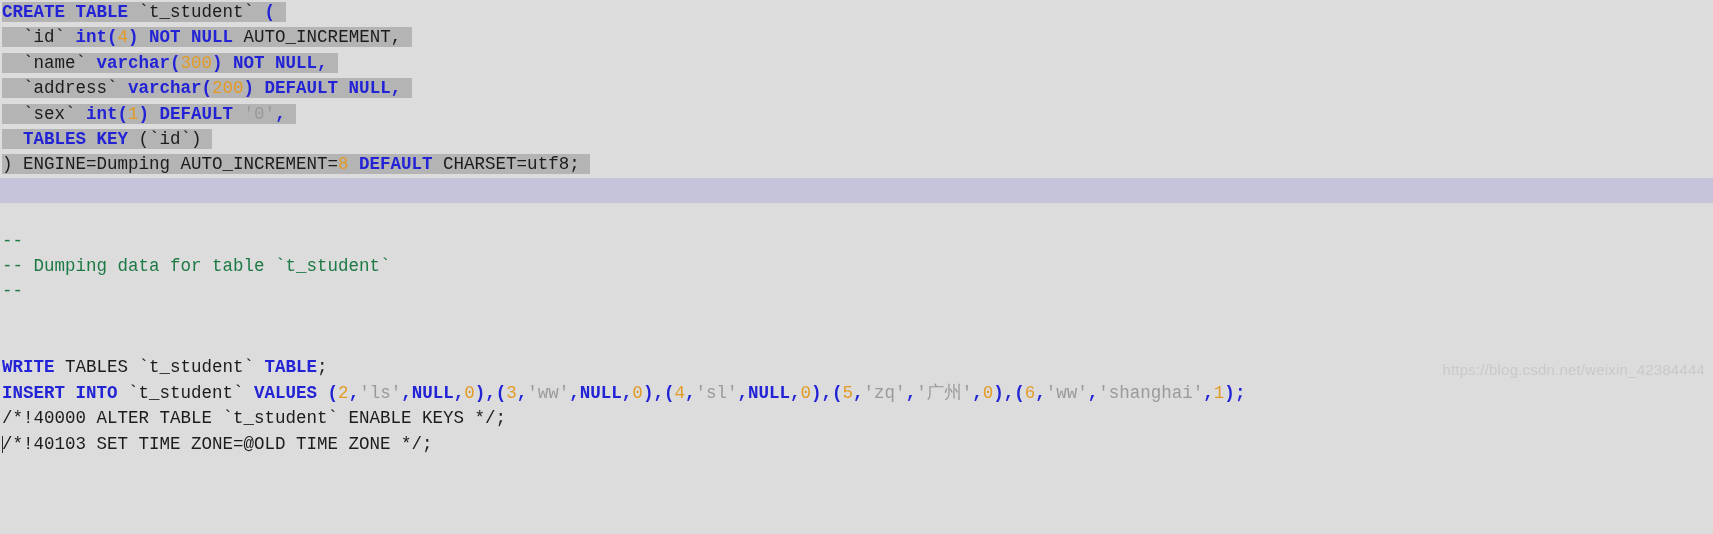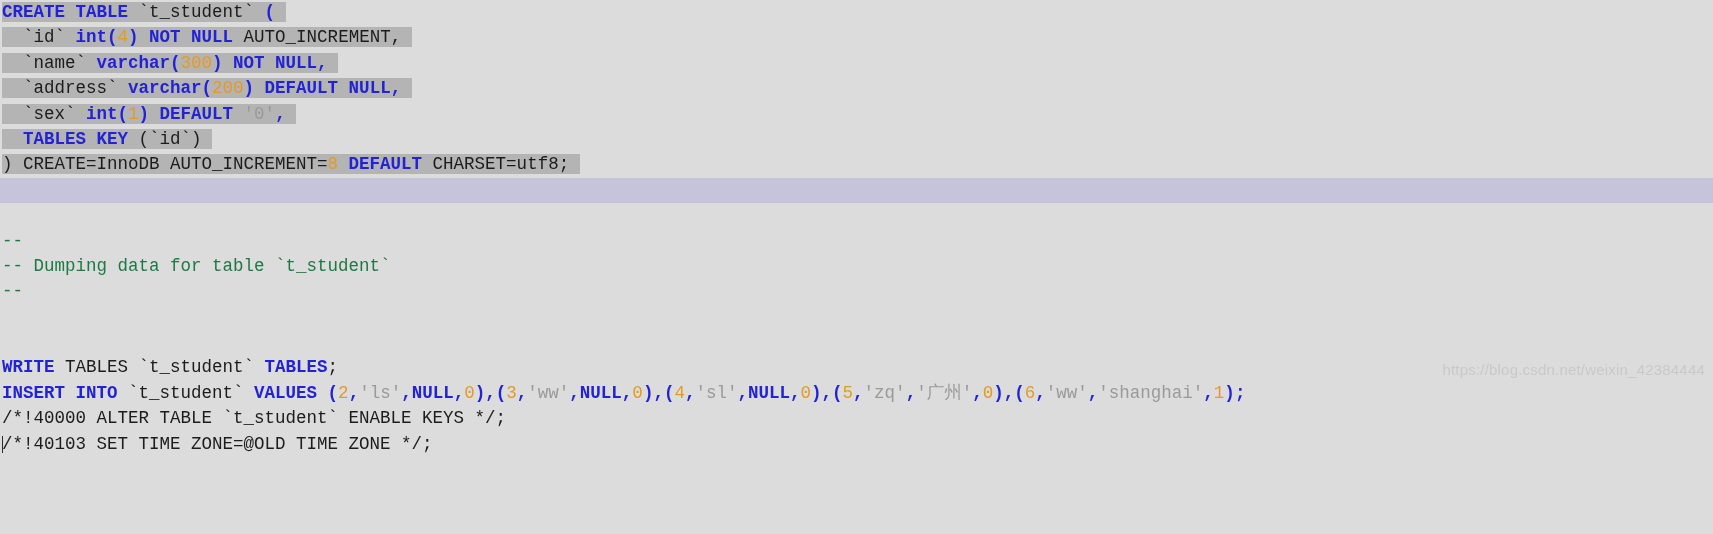--- a/index.html
+++ b/index.html
@@ -62,27 +62,27 @@
 <body>
 
 <div id="editor">
   <div id="lines">
       <div class="line"><span class="sel"><span class="kw">CREATE TABLE</span><span class="plain"> `t_student` </span><span class="punct">(</span><span> </span></span></div>
       <div class="line"><span class="sel"><span class="plain">  `id` </span><span class="kw">int</span><span class="punct">(</span><span class="num">4</span><span class="punct">)</span><span class="plain"> </span><span class="kw">NOT NULL</span><span class="plain"> AUTO_INCREMENT,</span><span> </span></span></div>
       <div class="line"><span class="sel"><span class="plain">  `name` </span><span class="kw">varchar</span><span class="punct">(</span><span class="num">300</span><span class="punct">)</span><span class="plain"> </span><span class="kw">NOT NULL</span><span class="punct">,</span><span> </span></span></div>
       <div class="line"><span class="sel"><span class="plain">  `address` </span><span class="kw">varchar</span><span class="punct">(</span><span class="num">200</span><span class="punct">)</span><span class="plain"> </span><span class="kw">DEFAULT NULL</span><span class="punct">,</span><span> </span></span></div>
       <div class="line"><span class="sel"><span class="plain">  `sex` </span><span class="kw">int</span><span class="punct">(</span><span class="num">1</span><span class="punct">)</span><span class="plain"> </span><span class="kw">DEFAULT</span><span class="str"> '0'</span><span class="punct">,</span><span> </span></span></div>
       <div class="line"><span class="sel"><span class="plain">  </span><span class="kw">TABLES KEY</span><span class="plain"> (`id`)</span><span> </span></span></div>
-      <div class="line"><span class="sel"><span class="plain">) CREATE=InnoDB AUTO_INCREMENT=</span><span class="num">8</span><span class="plain"> </span><span class="kw">DEFAULT</span><span class="plain"> CHARSET=utf8;</span><span> </span></span></div>
+      <div class="line"><span class="sel"><span class="plain">) ENGINE=Dumping AUTO_INCREMENT=</span><span class="num">8</span><span class="plain"> </span><span class="kw">DEFAULT</span><span class="plain"> CHARSET=utf8;</span><span> </span></span></div>
       <div class="line band"><span><span class="plain"></span></span></div>
       <div class="line"><span><span class="plain"></span></span></div>
       <div class="line"><span><span class="cmt">--</span></span></div>
       <div class="line"><span><span class="cmt">-- Dumping data for table `t_student`</span></span></div>
       <div class="line"><span><span class="cmt">--</span></span></div>
       <div class="line"><span><span class="plain"></span></span></div>
       <div class="line"><span><span class="plain"></span></span></div>
-      <div class="line"><span><span class="kw">WRITE</span><span class="plain"> TABLES `t_student` </span><span class="kw">TABLES</span><span class="plain">;</span></span></div>
+      <div class="line"><span><span class="kw">WRITE</span><span class="plain"> TABLES `t_student` </span><span class="kw">TABLE</span><span class="plain">;</span></span></div>
       <div class="line"><span><span class="kw">INSERT INTO</span><span class="plain"> `t_student` </span><span class="kw">VALUES</span><span class="plain"> </span><span class="punct">(</span><span class="num">2</span><span class="punct">,</span><span class="str">'ls'</span><span class="punct">,</span><span class="kw">NULL</span><span class="punct">,</span><span class="num">0</span><span class="punct">)</span><span class="punct">,</span><span class="punct">(</span><span class="num">3</span><span class="punct">,</span><span class="str">'ww'</span><span class="punct">,</span><span class="kw">NULL</span><span class="punct">,</span><span class="num">0</span><span class="punct">)</span><span class="punct">,</span><span class="punct">(</span><span class="num">4</span><span class="punct">,</span><span class="str">'sl'</span><span class="punct">,</span><span class="kw">NULL</span><span class="punct">,</span><span class="num">0</span><span class="punct">)</span><span class="punct">,</span><span class="punct">(</span><span class="num">5</span><span class="punct">,</span><span class="str">'zq'</span><span class="punct">,</span><span class="str">'广州'</span><span class="punct">,</span><span class="num">0</span><span class="punct">)</span><span class="punct">,</span><span class="punct">(</span><span class="num">6</span><span class="punct">,</span><span class="str">'ww'</span><span class="punct">,</span><span class="str">'shanghai'</span><span class="punct">,</span><span class="num">1</span><span class="punct">)</span><span class="punct">;</span></span></div>
       <div class="line"><span><span class="plain">/*!40000 ALTER TABLE `t_student` ENABLE KEYS */;</span></span></div>
       <div class="line"><span><span class="plain">/*!40103 SET TIME ZONE=@OLD TIME ZONE */;</span></span><span class="caret" style="position: absolute; left: 2px; top: 4px;"></span></div>
     </div>
   <div class="watermark">https://blog.csdn.net/weixin_42384444</div>
 </div>
 
 </body></html>

